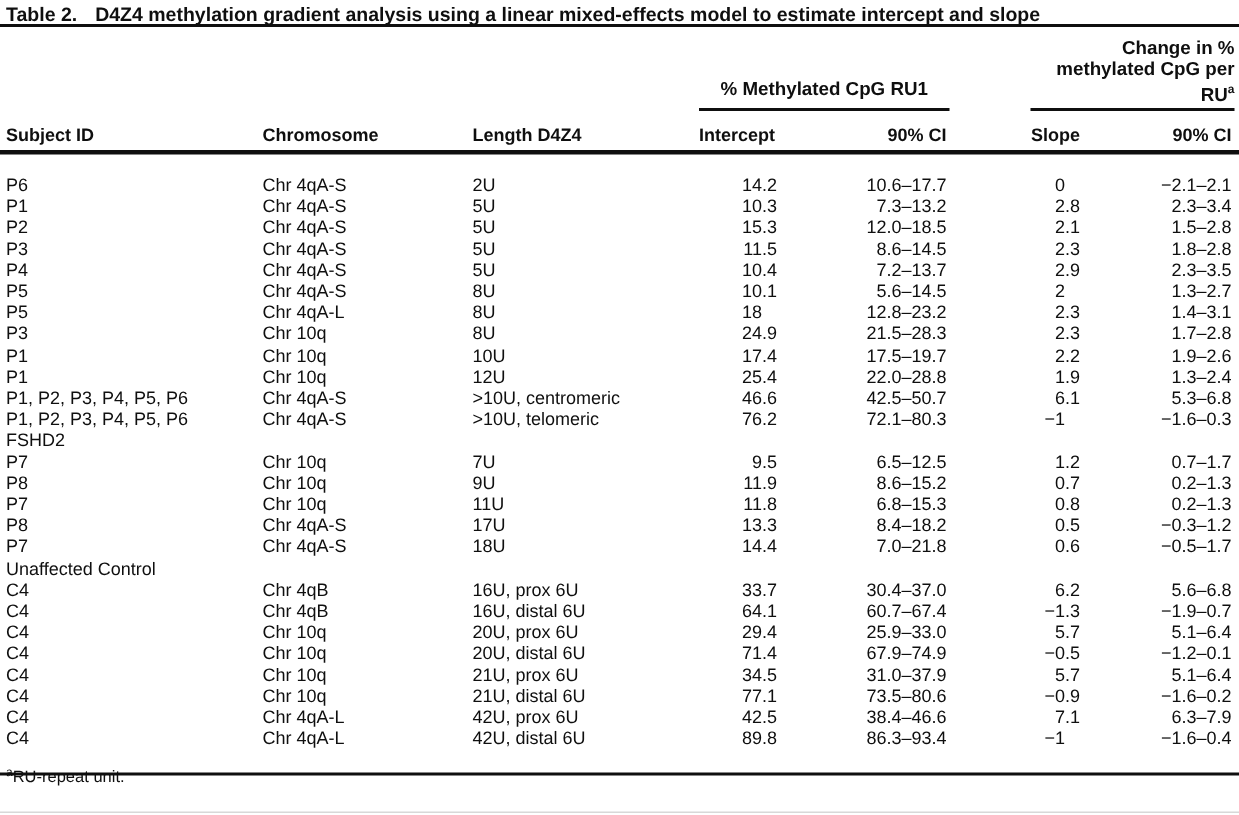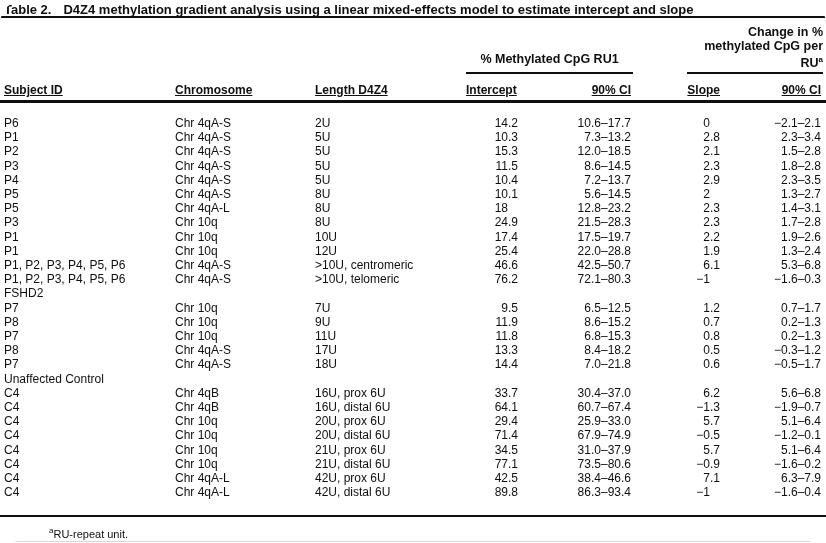--- a/index.html
+++ b/index.html
@@ -4,21 +4,20 @@
 <style>
   html, body { margin: 0; padding: 0; background: #ffffff; }
   .page {
     position: relative;
     width: 826px;
     height: 543px;
     background: #ffffff;
     color: #0f0f0f;
     font-family: "Liberation Sans", "DejaVu Sans", sans-serif;
     overflow: hidden;
-    border-radius: 24px;
   }
   .title {
     position: absolute;
     top: 2px;
     left: 4px;
     font-size: 13px;
     font-weight: bold;
     white-space: nowrap;
   }
   .title .label { margin-right: 12px; }
@@ -47,21 +46,21 @@
   .spanbox {
     border-bottom: 2px solid #0f0f0f;
     text-align: center;
     font-size: 12.5px;
     line-height: 14.4px;
     padding-bottom: 6px;
   }
   .spanbox2 { width: 136px; margin-left: auto; margin-right: 0; padding-bottom: 1px; text-align: right; }
   .spanbox sup { font-size: 8px; }
 
-  tr.colhead-row { height: 26px; text-decoration: underline; }
+  tr.colhead-row { height: 26px; }
   tr.colhead-row th {
     vertical-align: bottom;
     padding-bottom: 3px;
     font-size: 12px;
     font-weight: bold;
     white-space: nowrap;
   }
   th.al { text-align: left; }
   th.ar { text-align: right; padding-right: 2px; }
 
@@ -69,24 +68,23 @@
     font-size: 12px;
     line-height: 14.2px;
     white-space: nowrap;
   }
   tbody tr:first-child td { padding-top: 16px; }
   td.num { text-align: right; padding-right: 2px; }
   td.group-label { text-align: left; }
 
   .footnote {
     position: absolute;
-    top: 526px;
+    top: 510px;
     left: 4px;
     font-size: 11px;
-    margin-left: 45px;
   }
   .footnote sup { font-size: 8px; }
 </style>
 </head>
 <body>
 
 <div class="page">
 
   <div class="title">
     <span class="label">Table 2.</span><span>D4Z4 methylation gradient analysis using a linear mixed-effects model to estimate intercept and slope</span>

